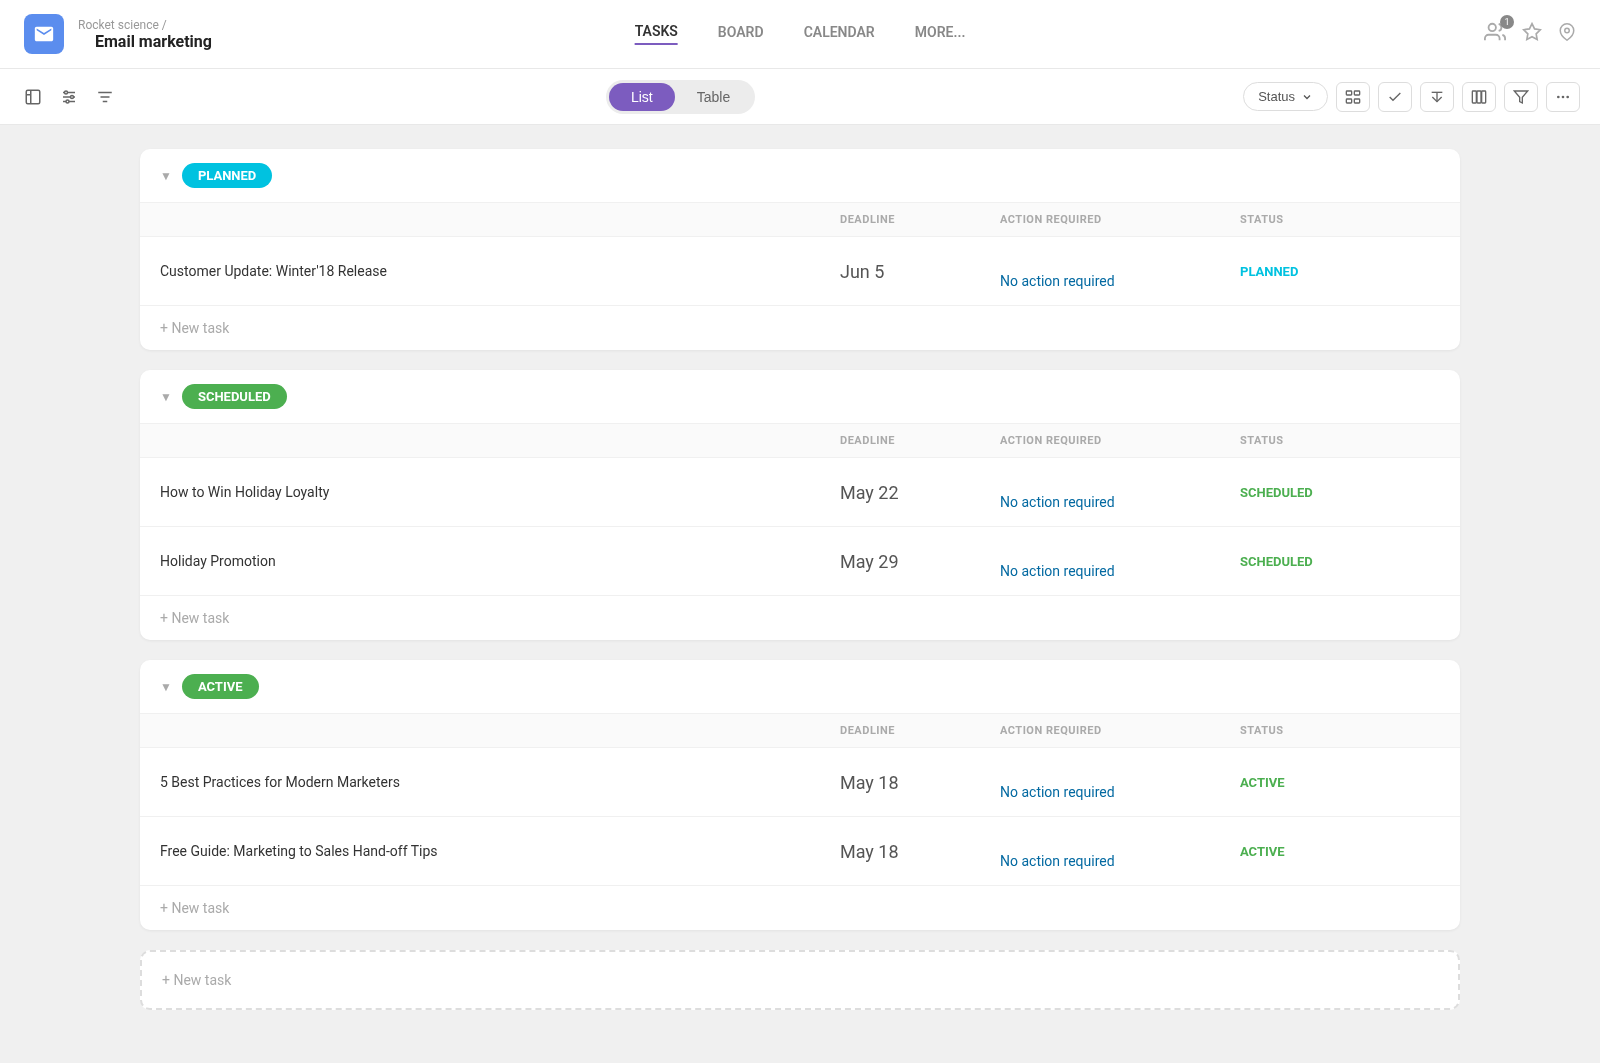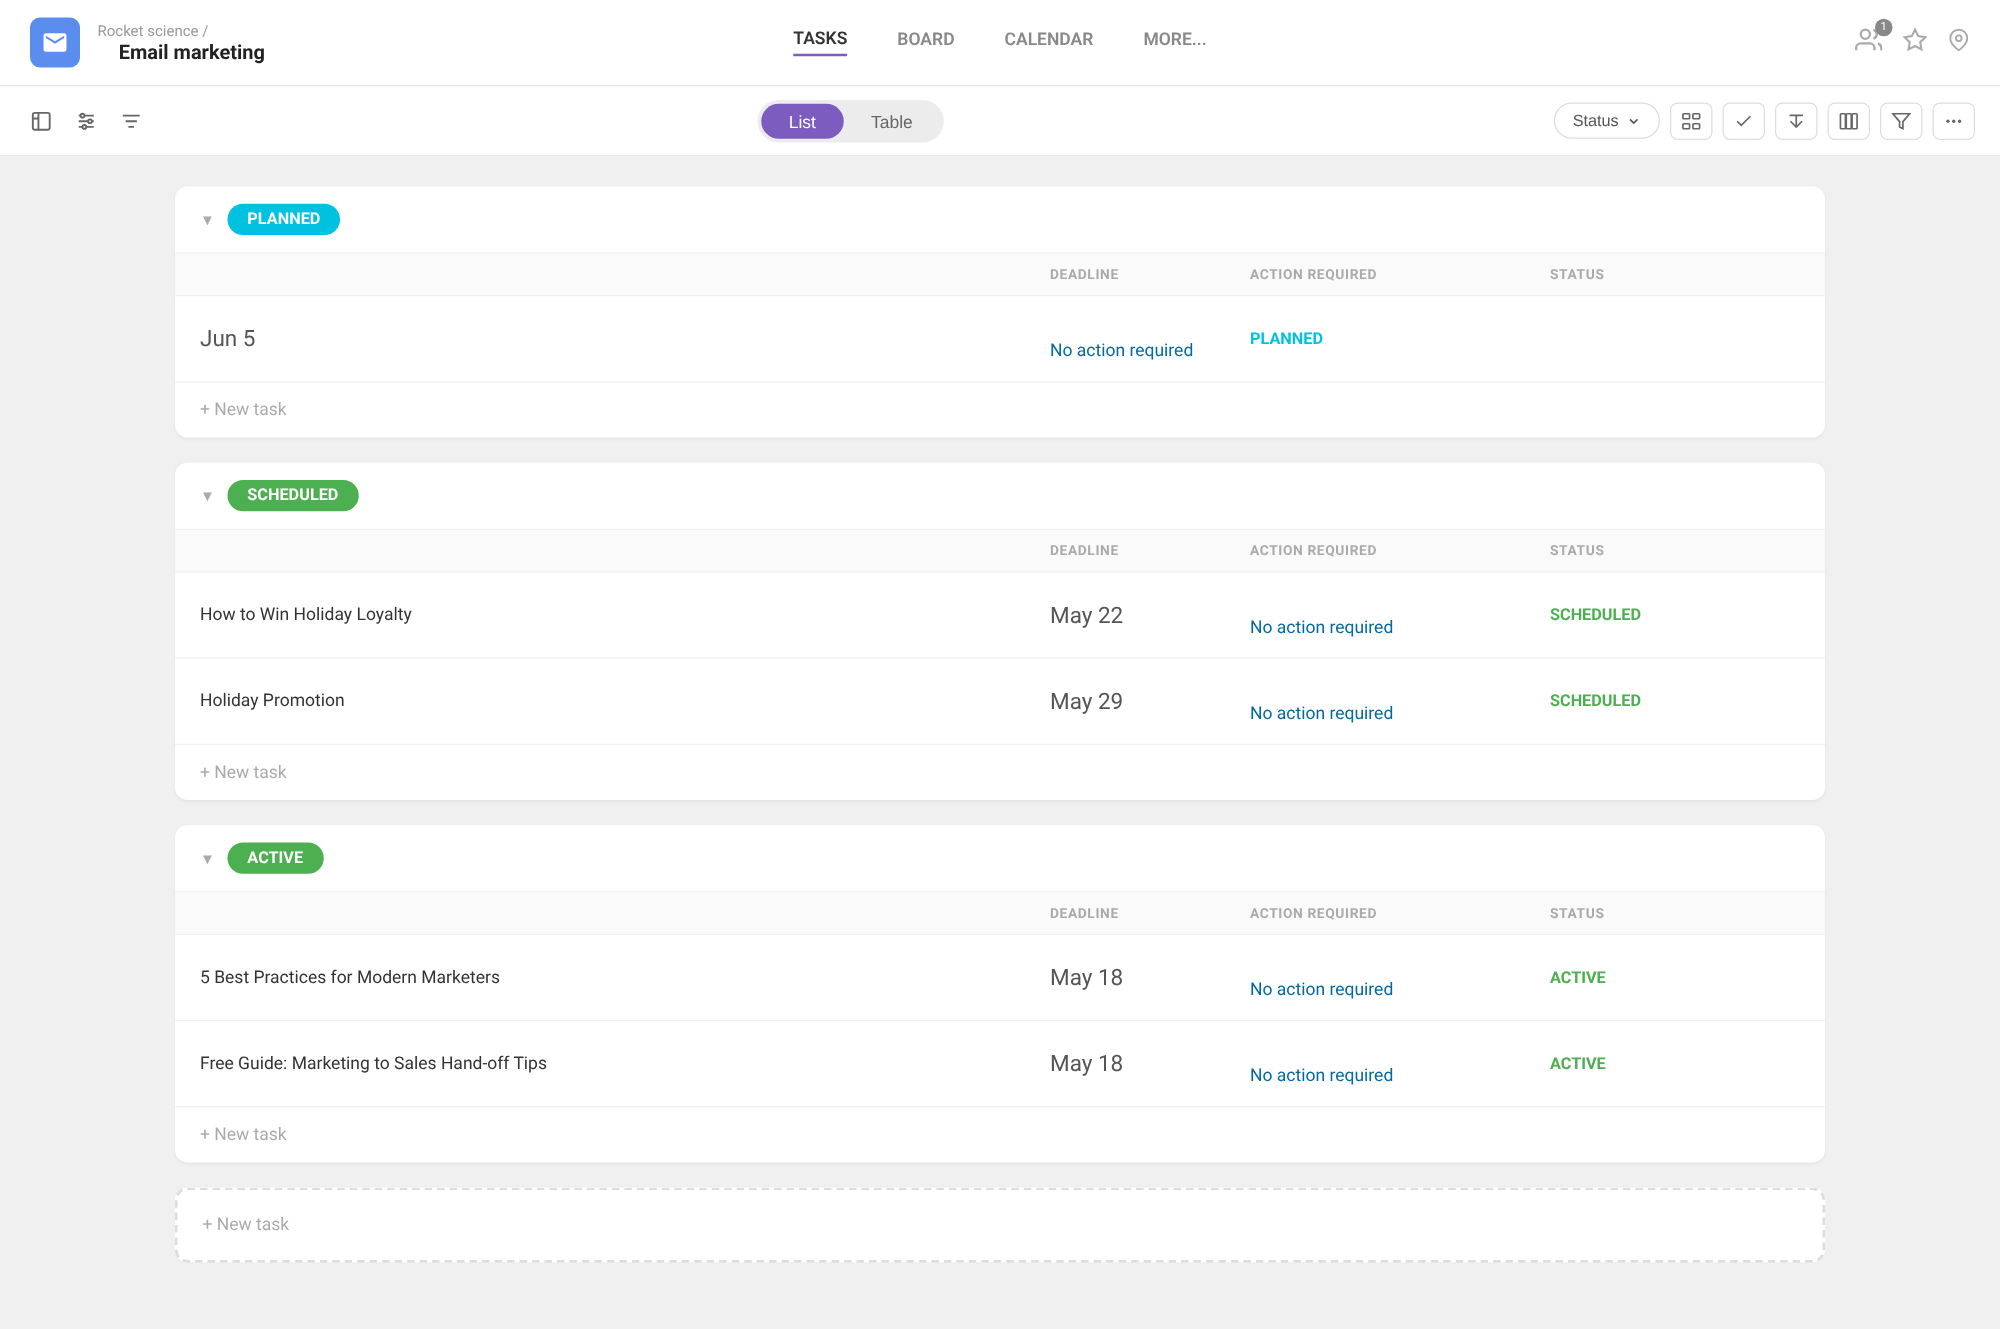--- a/index.html
+++ b/index.html
@@ -398,20 +398,21 @@
       <span class="group-chevron">▼</span>
       <span class="group-badge badge-planned">PLANNED</span>
     </div>
     <div class="group-cols">
       <span class="col-header"></span>
       <span class="col-header">DEADLINE</span>
       <span class="col-header">ACTION REQUIRED</span>
       <span class="col-header">STATUS</span>
     </div>
     <div class="task-row">
+      <span class="task-name">Customer Update: Winter'18 Release</span>
       <span class="task-deadline">Jun 5</span>
       <span class="task-action">No action required</span>
       <span class="task-status-planned">PLANNED</span>
     </div>
     <div class="new-task-row">+ New task</div>
   </div>
 
   <div class="task-group">
     <div class="group-header">
       <span class="group-chevron">▼</span>

